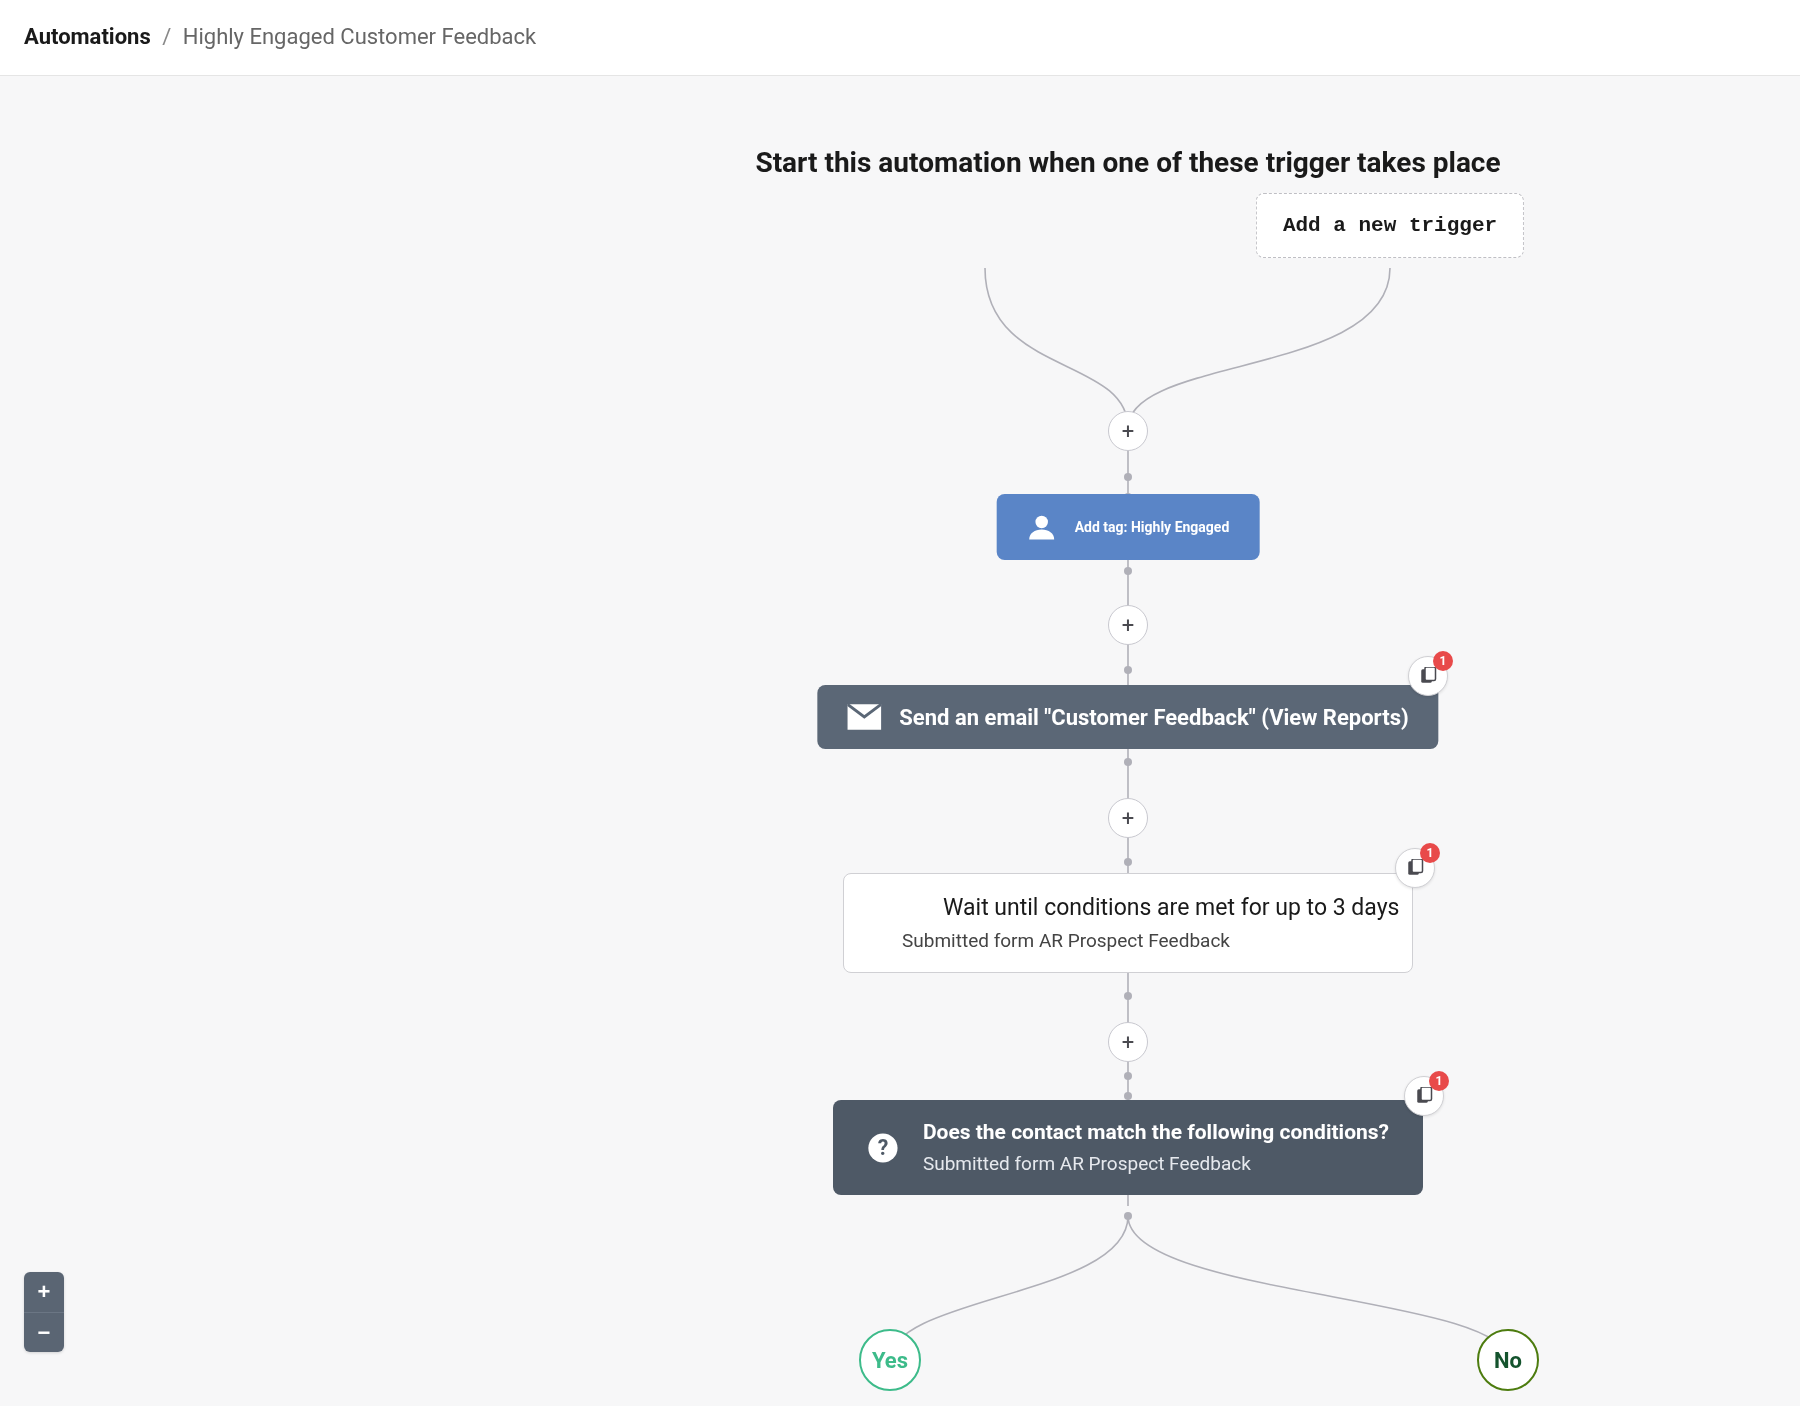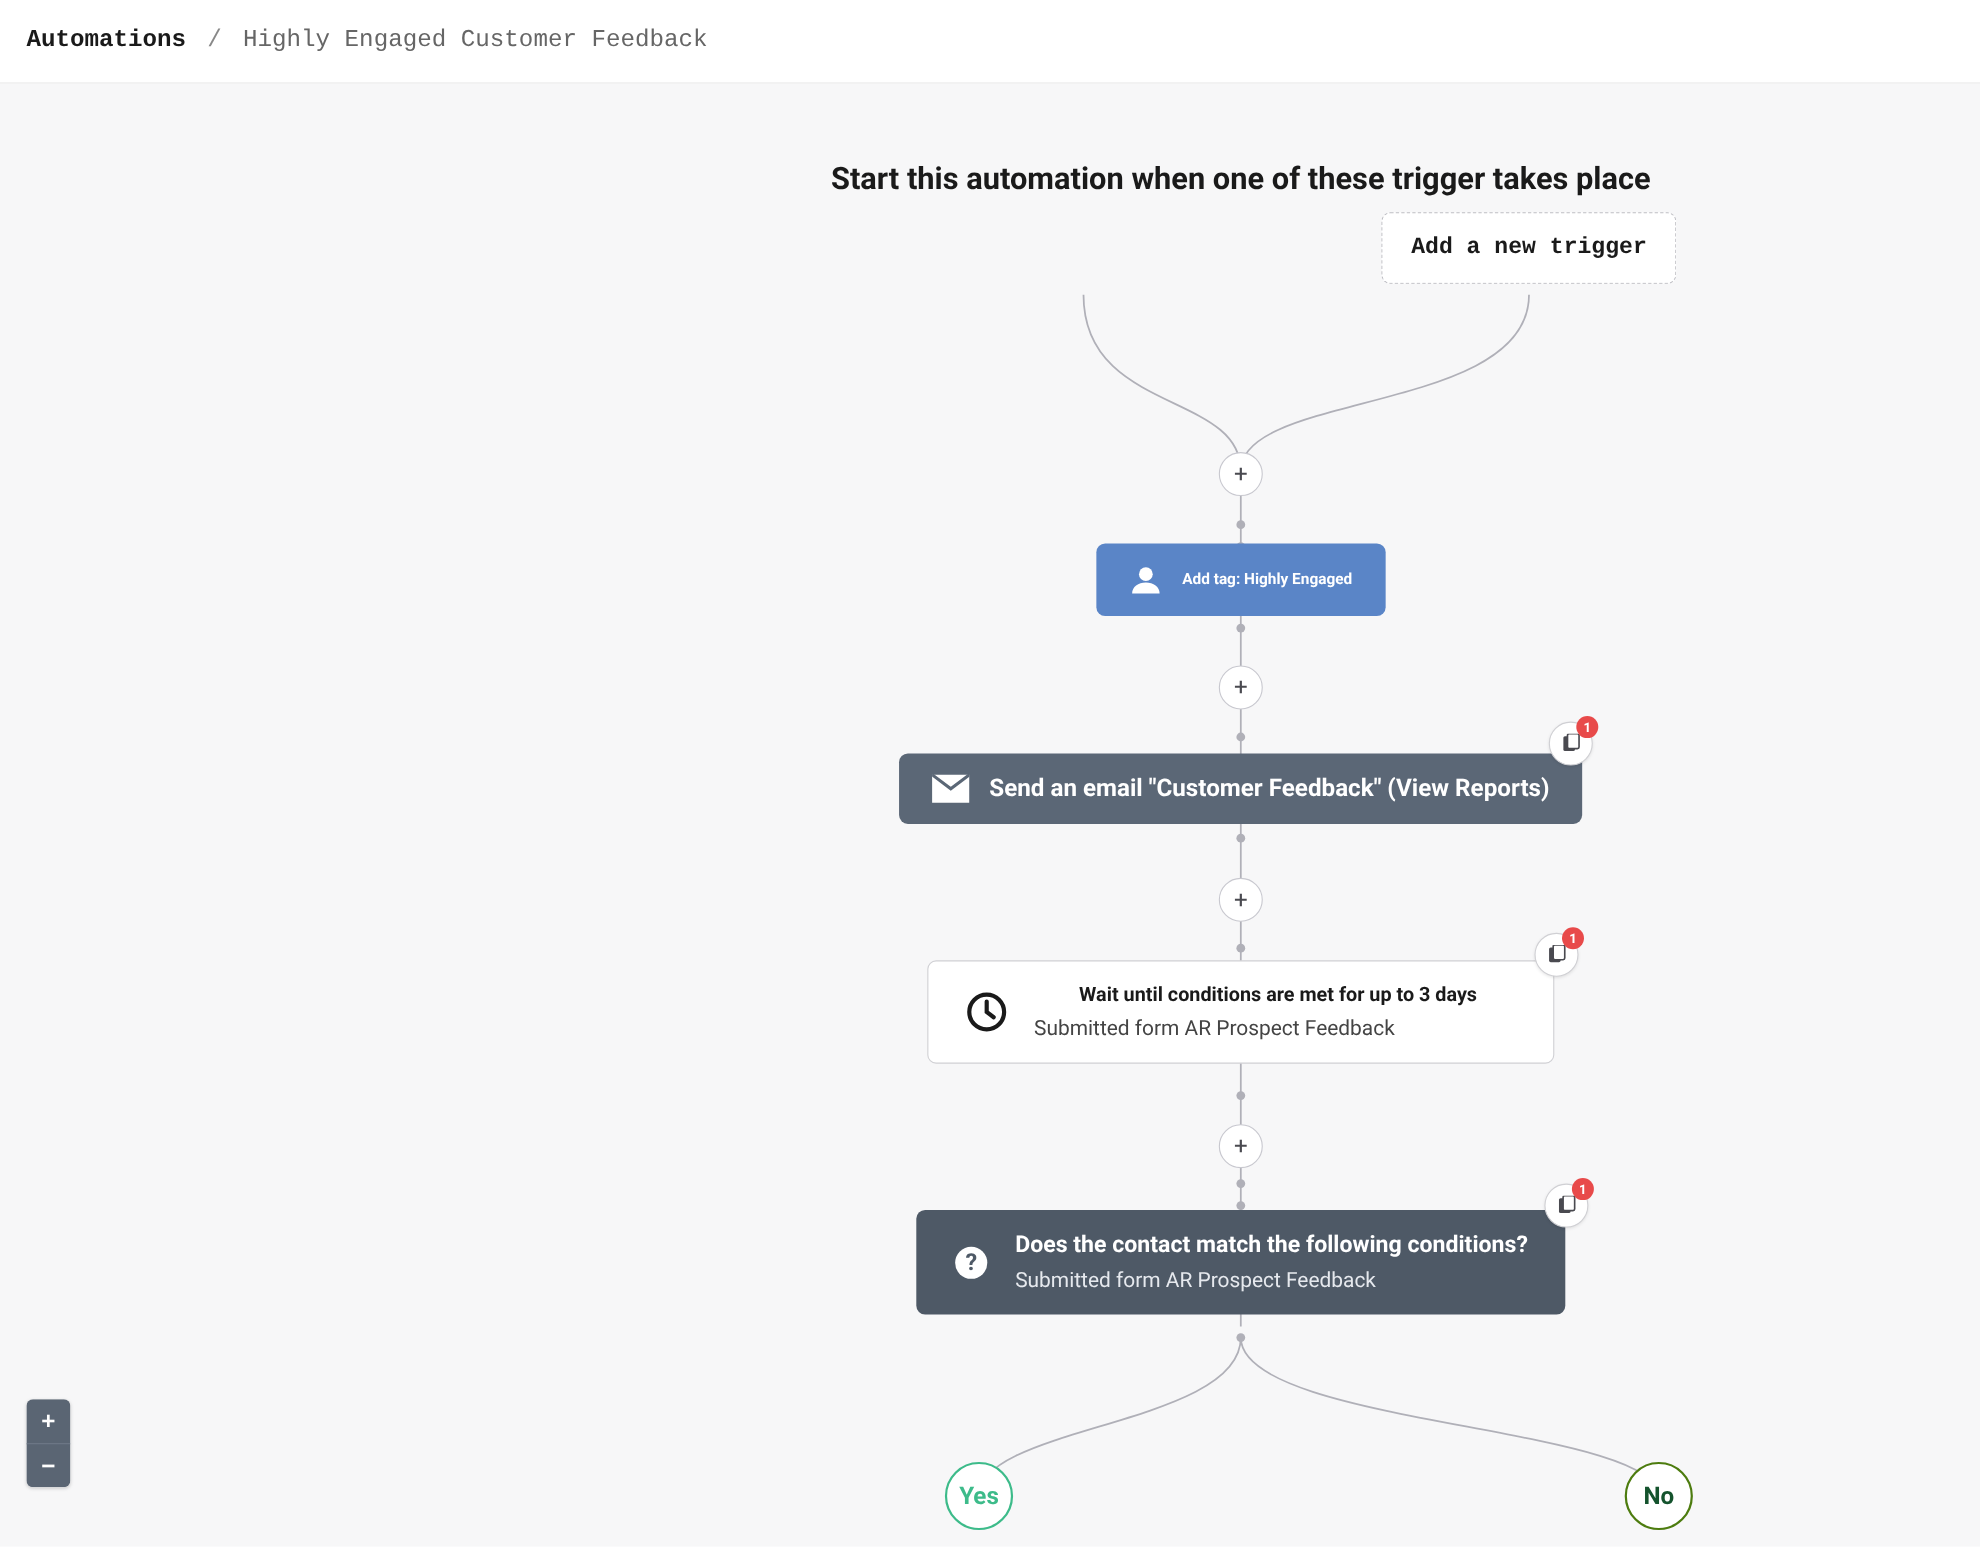--- a/index.html
+++ b/index.html
@@ -7,21 +7,20 @@
     font-family: -apple-system, BlinkMacSystemFont, "Segoe UI", Roboto, Helvetica, Arial, sans-serif;
     background: #fff;
     color: #1a1a1a;
     width: 1800px;
     height: 1410px;
     overflow: hidden;
   }
   .header {
     padding: 24px 24px 26px;
     border-bottom: 1px solid #e5e5e5;
-    font-family: Liberation Mono, monospace;
   }
   .breadcrumb {
     font-size: 22px;
     color: #666;
   }
   .breadcrumb strong { color: #1a1a1a; font-weight: 700; }
   .breadcrumb .sep { margin: 0 6px; color: #888; }
   .canvas {
     position: relative;
     width: 100%;
@@ -110,21 +109,21 @@
   .wait-card {
     background: #fff;
     border: 1px solid #d0d0d4;
     border-radius: 8px;
     display: flex;
     align-items: center;
     padding: 20px 34px;
     gap: 24px;
     width: 570px;
   }
-  .wait-card .txt .t1 { font-size: 18px; font-weight: 700; white-space: nowrap; margin-left: 41px; }
+  .wait-card .txt .t1 { font-size: 23px; font-weight: 400; white-space: nowrap; margin-left: 41px; }
   .wait-card .txt .t2 { font-size: 19px; color: #444; margin-top: 8px; }
   .condition-card {
     background: #4e5966;
     color: #fff;
     border-radius: 8px;
     display: flex;
     align-items: center;
     padding: 20px 34px;
     gap: 24px;
     width: 590px;

